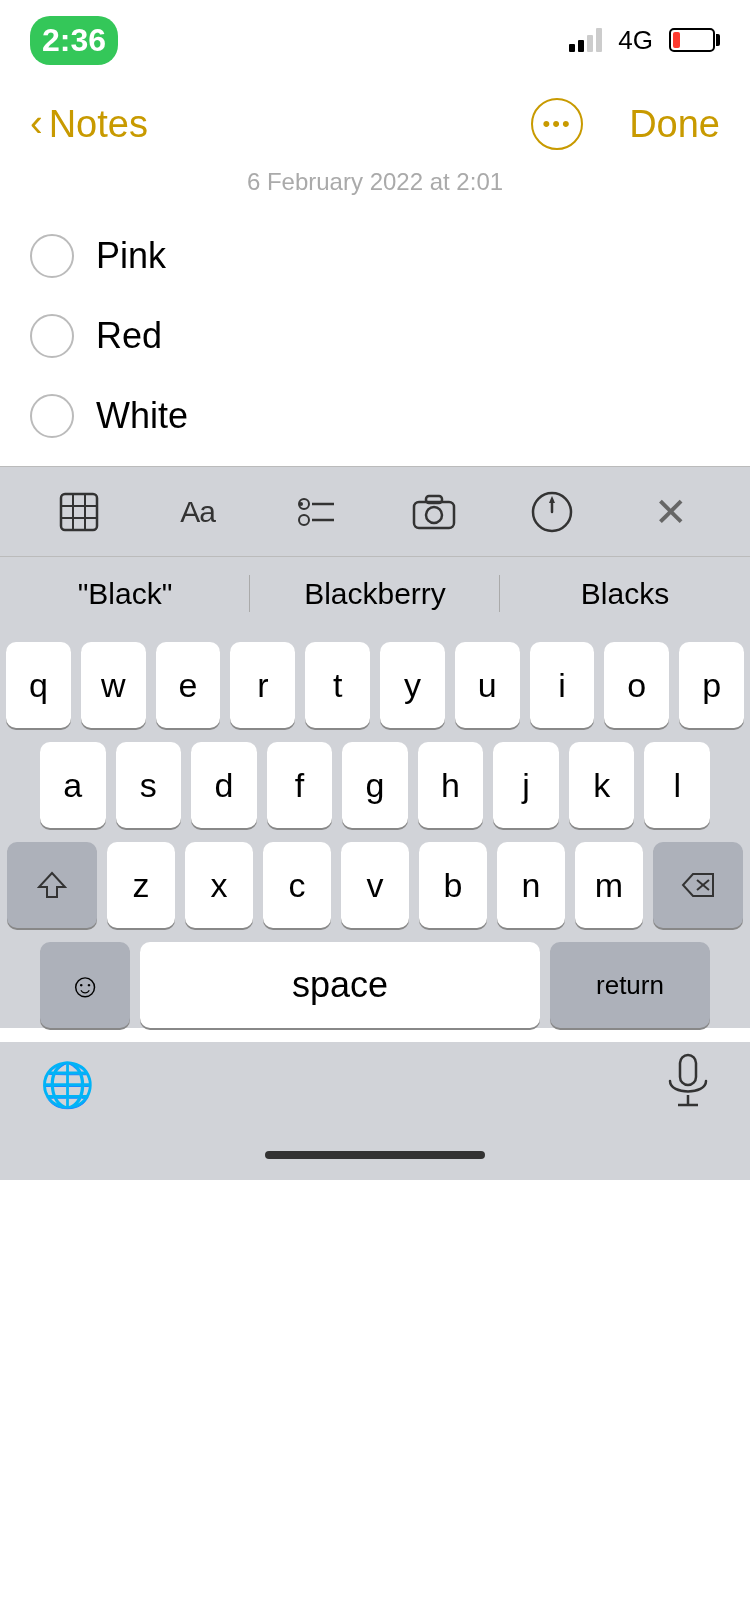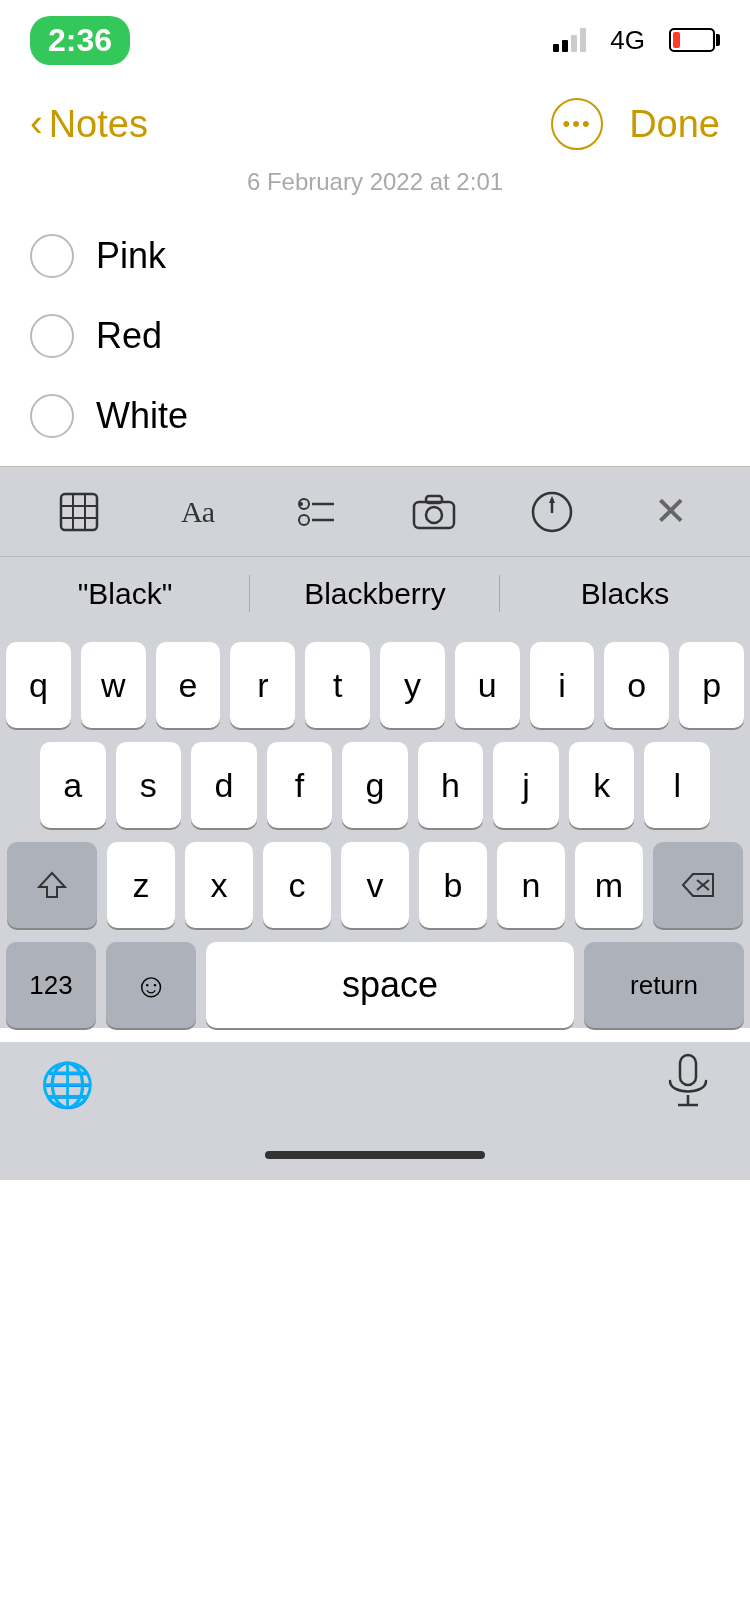--- a/index.html
+++ b/index.html
@@ -20,27 +20,27 @@
       display: flex;
       align-items: center;
       justify-content: space-between;
       padding: 0 30px;
     }
     .status-time {
       background: #34C759;
       color: #fff;
       font-size: 32px;
       font-weight: 600;
-      padding: 6px 18px;
+      padding: 6px 12px;
       border-radius: 20px;
     }
     .status-right {
       display: flex;
       align-items: center;
-      gap: 24px;
+      gap: 16px;
     }
     .signal-bars {
       display: flex;
       align-items: flex-end;
       gap: 3px;
       height: 24px;
     }
     .signal-bar {
       width: 6px;
       background: #000;
@@ -126,20 +126,21 @@
     .nav-more-dots {
       font-size: 22px;
       color: #C89A00;
       letter-spacing: 2px;
       line-height: 1;
     }
     .nav-done-label {
       font-size: 38px;
       color: #C89A00;
       font-weight: 400;
+      margin-left: 20px;
     }
 
     
     .note-date {
       text-align: center;
       font-size: 24px;
       color: #aaa;
       margin-bottom: 10px;
     }
 
@@ -177,21 +178,20 @@
 
     
     .keyboard-toolbar {
       height: 90px;
       background: #d1d3d8;
       display: flex;
       align-items: center;
       justify-content: space-around;
       padding: 0 20px;
       border-top: 1px solid #bbb;
-      font-family: Liberation Serif, serif;
     }
     .toolbar-icon {
       width: 60px;
       height: 60px;
       display: flex;
       align-items: center;
       justify-content: center;
       font-size: 36px;
       color: #333;
     }
@@ -445,21 +445,20 @@
     <div class="key key-special key-delete">
       <svg width="34" height="26" viewBox="0 0 34 26" fill="none">
         <path d="M12 2 L32 2 L32 24 L12 24 L2 13 Z" stroke="#333" stroke-width="2" fill="none"></path>
         <line x1="16" y1="8" x2="28" y2="18" stroke="#333" stroke-width="2"></line>
         <line x1="28" y1="8" x2="16" y2="18" stroke="#333" stroke-width="2"></line>
       </svg>
     </div>
   </div>
 
   <div class="key-row">
-    <div class="key key-special key-123" style="font-size:26px;">123</div>
     <div class="key key-special key-emoji" style="font-size:34px;">☺</div>
     <div class="key key-space" style="font-size:36px;">space</div>
     <div class="key key-return key-special" style="font-size:26px;">return</div>
   </div>
 </div>
 
 <div class="keyboard-bottom-row">
   <div class="bottom-icon">🌐</div>
   <div class="bottom-icon">
     <svg width="44" height="54" viewBox="0 0 44 54" fill="none">

